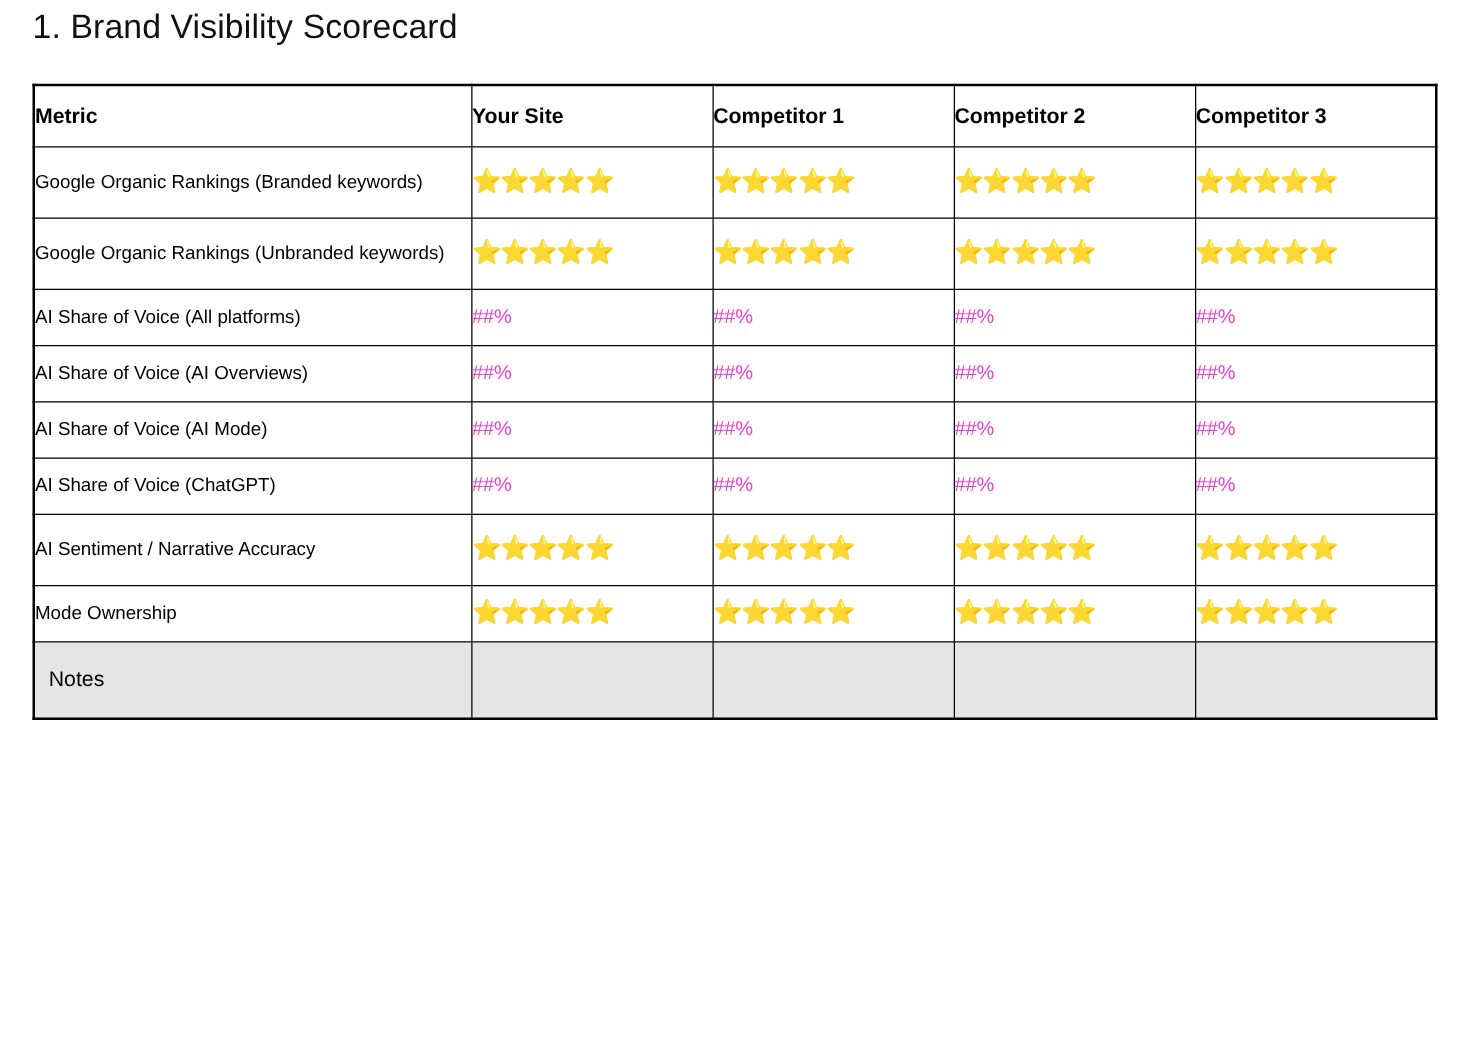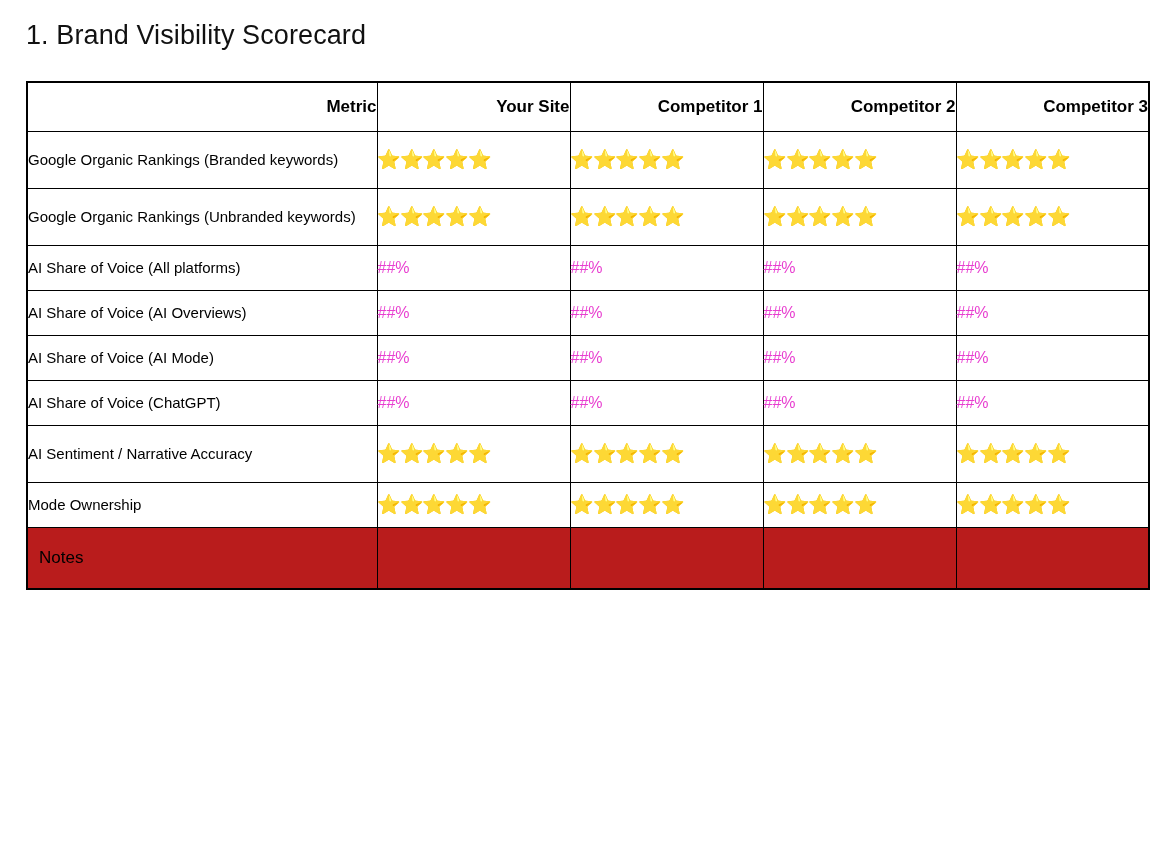--- a/index.html
+++ b/index.html
@@ -8,21 +8,21 @@
     background: #ffffff;
   }
   body {
     width: 1173px;
     height: 847px;
     font-family: "Liberation Sans", sans-serif;
     color: #000000;
     overflow: hidden;
   }
   .page {
-    padding: 20px 24px 0 26px;
+    padding: 6px 24px 0 26px;
     box-sizing: border-box;
   }
   .doc-title {
     font-size: 27px;
     font-weight: 400;
     color: #111111;
     margin: 0 0 30px 0;
     letter-spacing: 0.1px;
   }
   table.scorecard {
@@ -35,21 +35,21 @@
     border: 1px solid #000000;
     padding: 0;
     vertical-align: middle;
   }
   col.c-metric { width: 350px; }
   col.c-col    { width: 193px; }
 
   thead th {
     font-size: 17px;
     font-weight: bold;
-    text-align: right;
+    text-align: left;
     height: 48px;
     padding: 4px 6px;
   }
   td.metric-cell {
     font-size: 15px;
     padding: 9px 11px;
     line-height: 1.5;
     text-align: left;
   }
   td.value-cell {
@@ -66,21 +66,21 @@
     font-size: 19px;
     letter-spacing: -1px;
     line-height: 1.2;
     white-space: nowrap;
   }
   .star {
     color: #f4c20d;
     text-shadow: 0 0 0 #f4c20d;
   }
   tr.notes-row td {
-    background: #b91c1c;
+    background: #e5e5e5;
     height: 42px;
   }
   tr.notes-row td.metric-cell {
     font-size: 17px;
     padding: 9px 11px;
   }
   .tall-cell { height: 56px; }
   .normal-cell { height: 44px; margin-left: 12px; }
 </style>
 </head>

